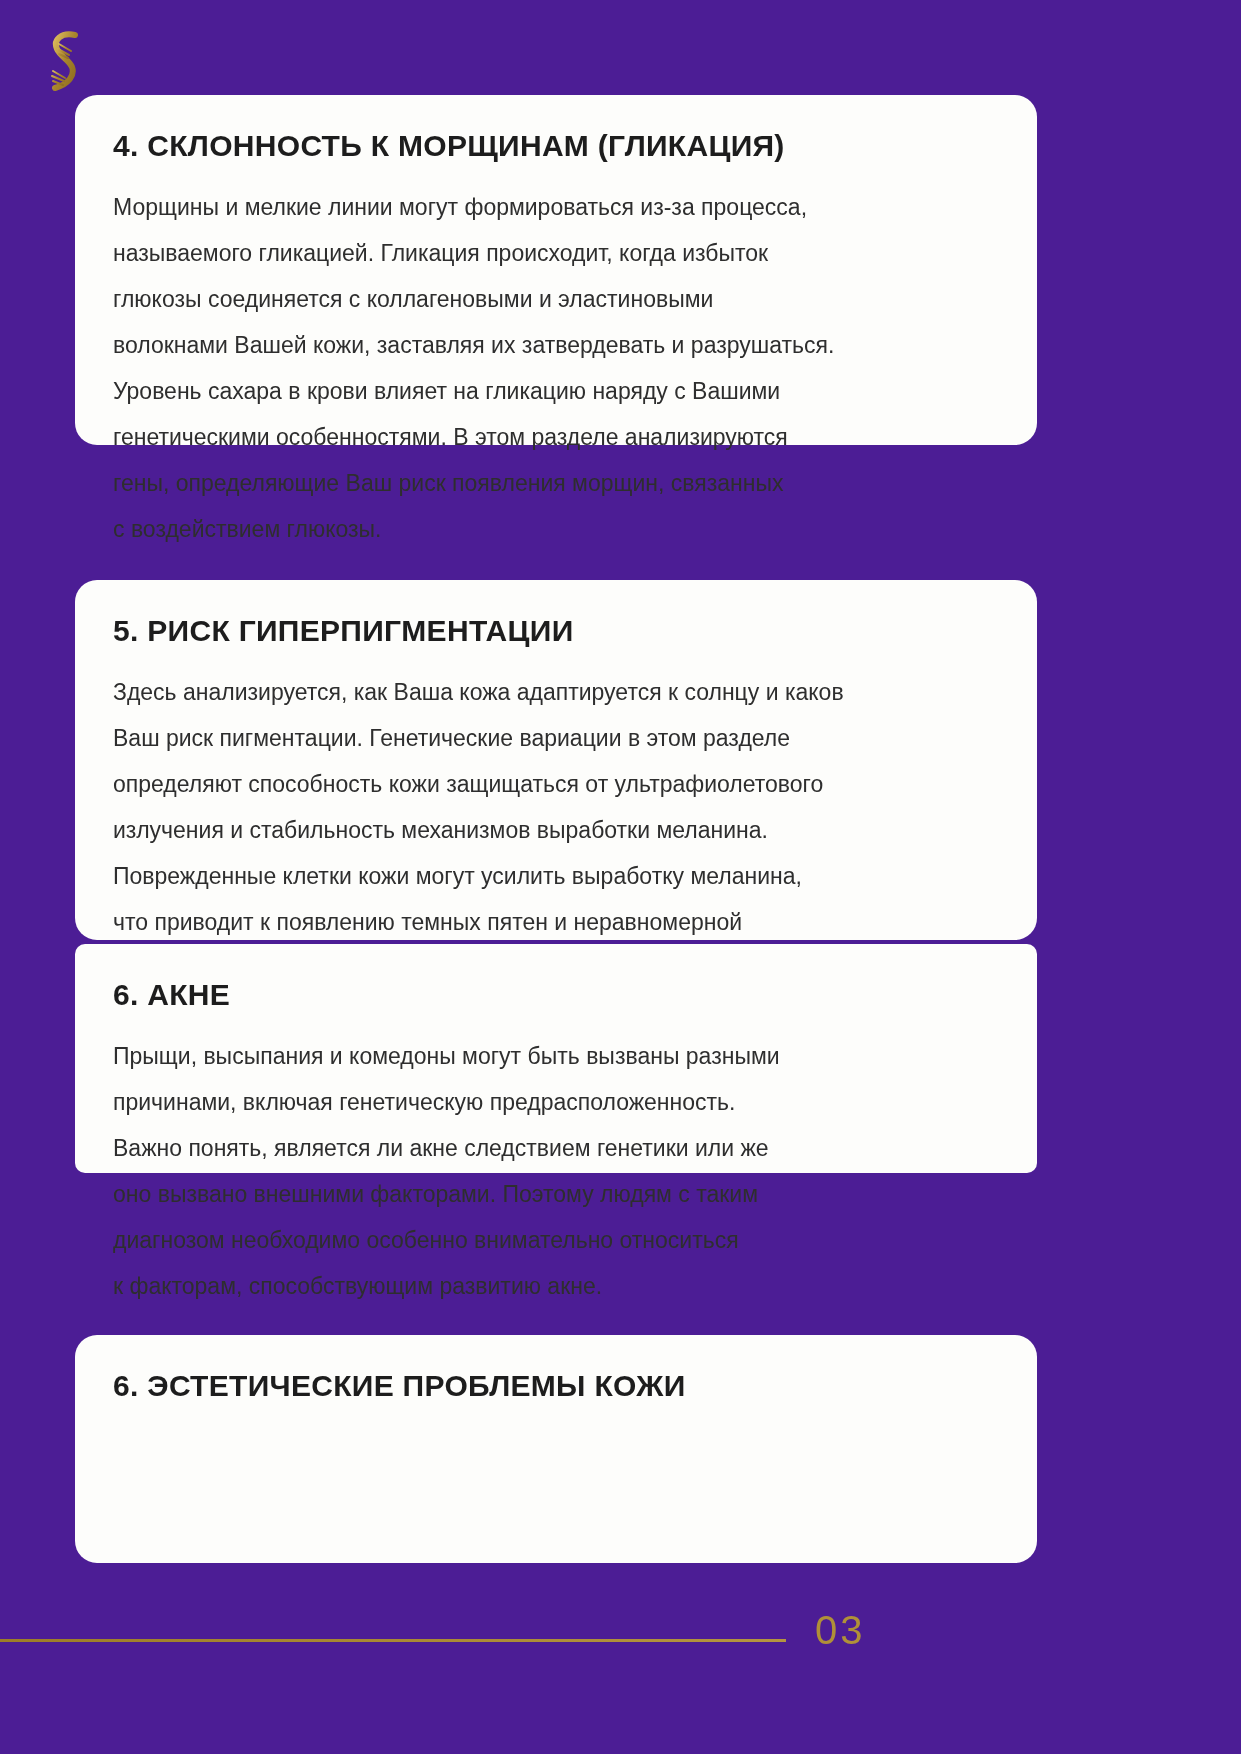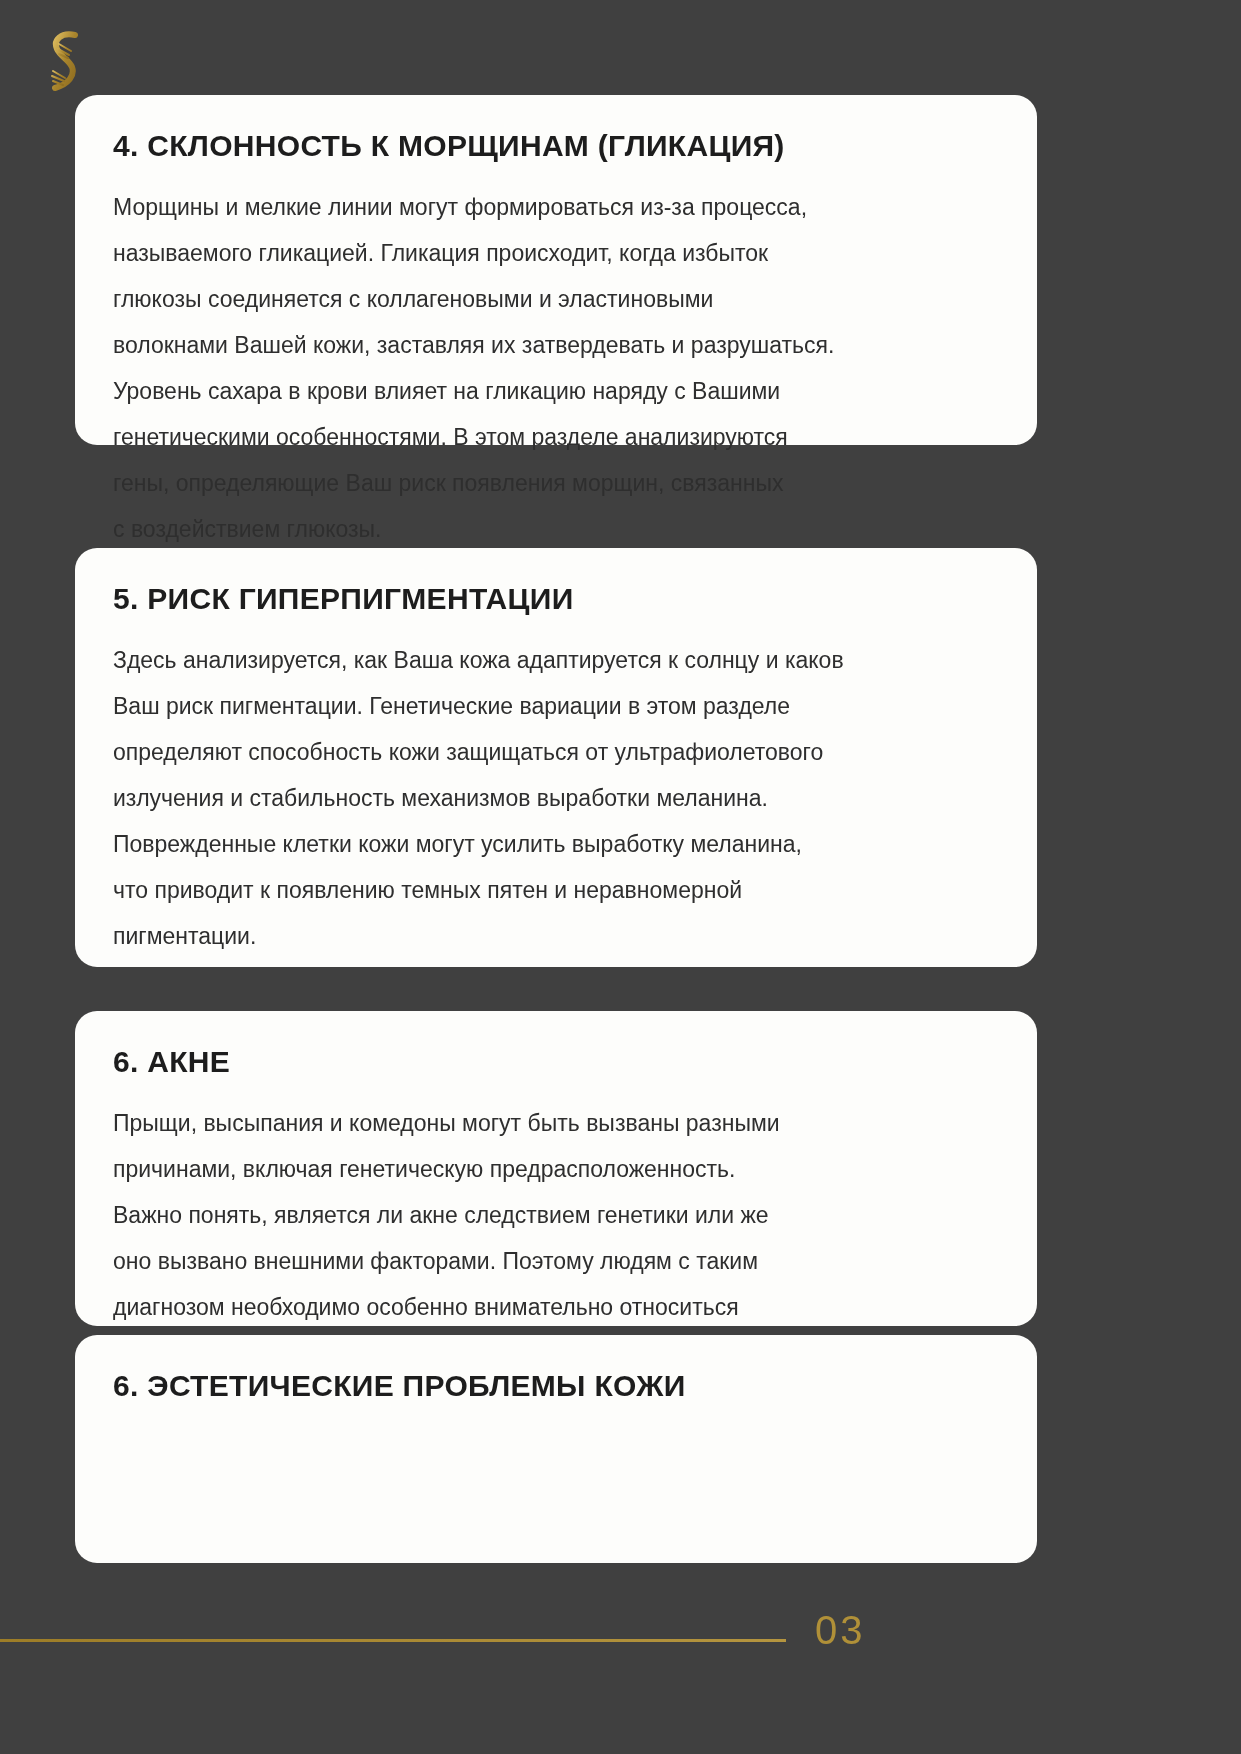--- a/index.html
+++ b/index.html
@@ -5,41 +5,41 @@
   * { margin: 0; padding: 0; box-sizing: border-box; }
   html, body { width: 1241px; }
   body {
     font-family: "Liberation Sans", sans-serif;
     background: #e9e8e2;
   }
   .page {
     position: relative;
     width: 1241px;
     height: 1754px;
-    background: #404040;
+    background: #4c1d95;
     overflow: hidden;
   }
   .logo {
     position: absolute;
     left: 44px;
     top: 30px;
     width: 42px;
     height: 64px;
   }
   .card {
     position: absolute;
     left: 75px;
     width: 962px;
     background: #fdfdfb;
     border-radius: 22px;
     padding: 34px 40px 0 38px;
   }
   .card-1 { top: 95px;  height: 350px; }
-  .card-2 { top: 548px; height: 419px; }
-  .card-3 { top: 1011px; height: 315px; }
+  .card-2 { top: 580px; height: 360px; }
+  .card-3 { top: 944px; height: 229px; border-radius: 10px; }
   .card-4 { top: 1335px; height: 228px; }
   .section-title {
     font-size: 30px;
     font-weight: bold;
     color: #1d1d1d;
     letter-spacing: 0.3px;
     margin-bottom: 21px;
   }
   .section-body {
     font-size: 23px;

